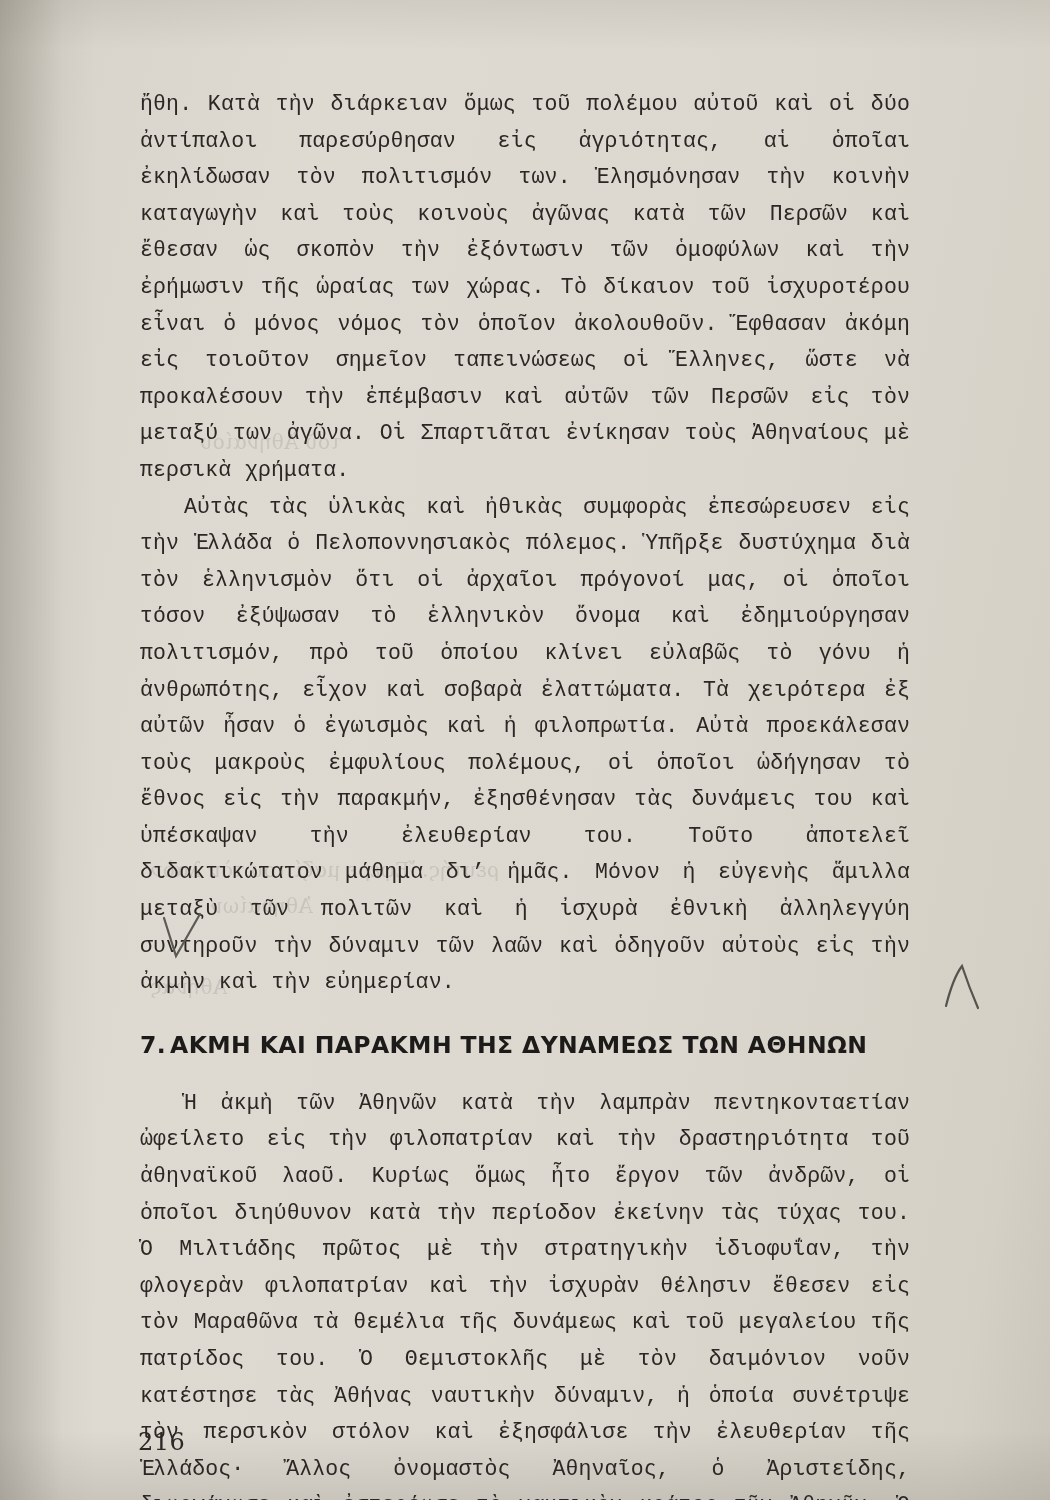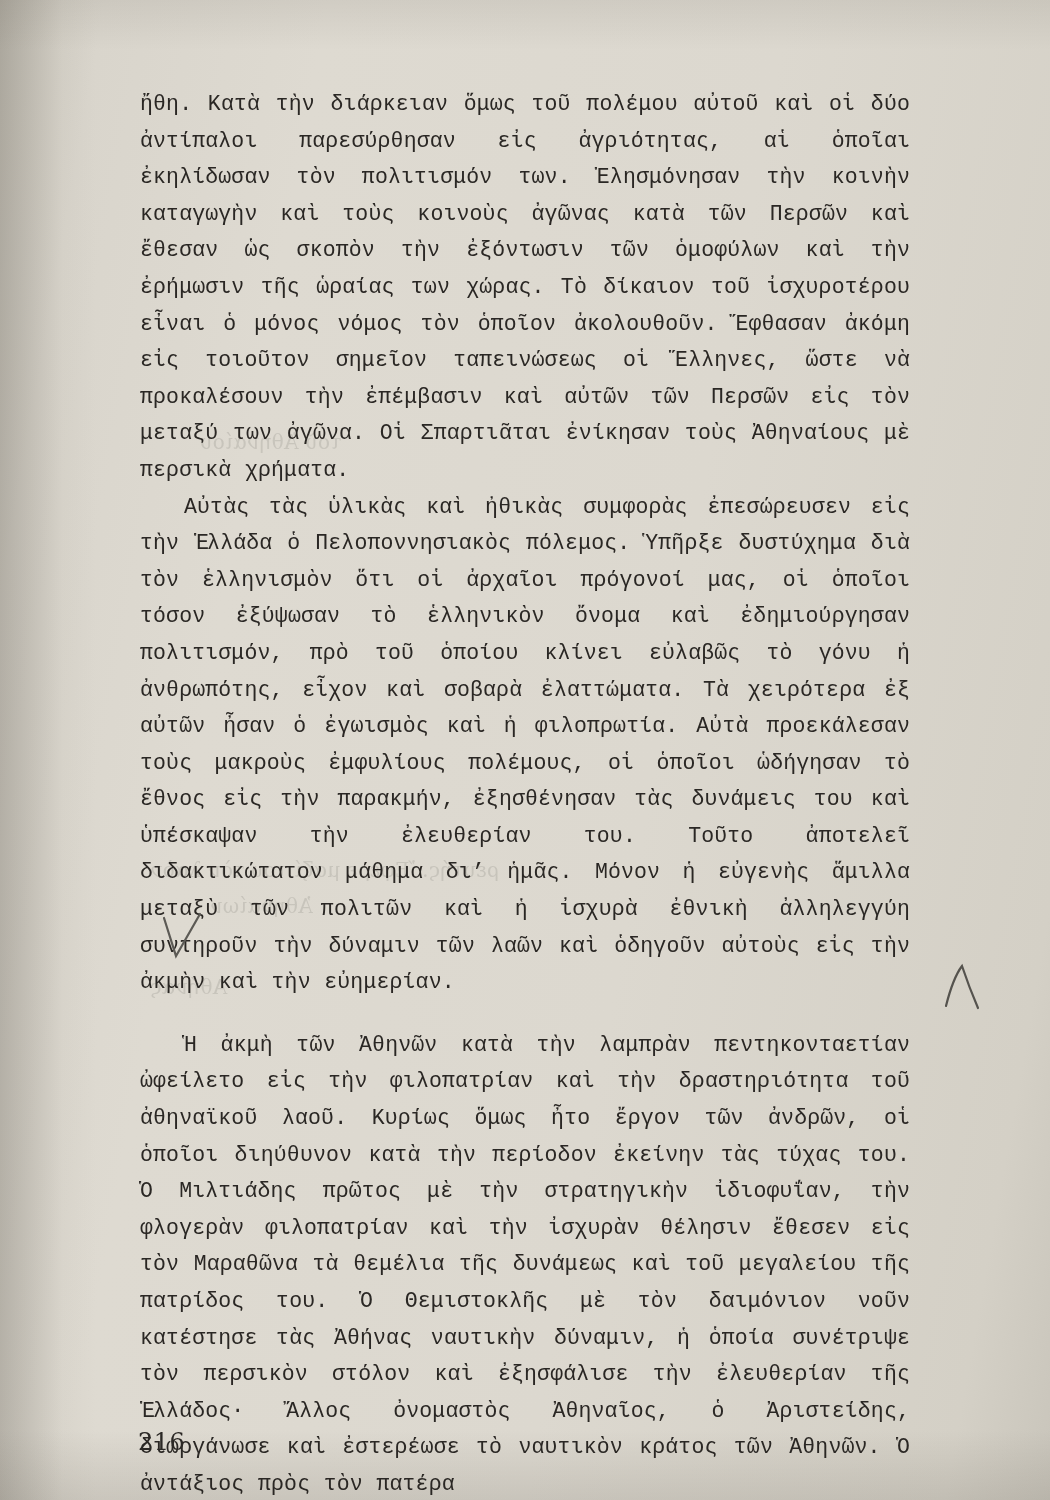--- a/index.html
+++ b/index.html
@@ -121,20 +121,23 @@
   <div class="ghost g2">ρευτής. Ἔφερε μαζί του τὸν λαὸν</div>
   <div class="ghost g3">Ἀθηναίων</div>
   <div class="ghost g4">Ἀθήνας</div>
 
   <div class="text-block">
 
     <p class="para">ἤθη. Κατὰ τὴν διάρκειαν ὅμως τοῦ πολέμου αὐτοῦ καὶ οἱ δύο ἀντίπαλοι παρεσύρθησαν εἰς ἀγριότητας, αἱ ὁποῖαι ἐκηλίδωσαν τὸν πολιτισμόν των. Ἐλησμόνησαν τὴν κοινὴν καταγωγὴν καὶ τοὺς κοινοὺς ἀγῶνας κατὰ τῶν Περσῶν καὶ ἔθεσαν ὡς σκοπὸν τὴν ἐξόντωσιν τῶν ὁμοφύλων καὶ τὴν ἐρήμωσιν τῆς ὡραίας των χώρας. Τὸ δίκαιον τοῦ ἰσχυροτέρου εἶναι ὁ μόνος νόμος τὸν ὁποῖον ἀκολουθοῦν. Ἔφθασαν ἀκόμη εἰς τοιοῦτον σημεῖον ταπεινώσεως οἱ Ἕλληνες, ὥστε νὰ προκαλέσουν τὴν ἐπέμβασιν καὶ αὐτῶν τῶν Περσῶν εἰς τὸν μεταξύ των ἀγῶνα. Οἱ Σπαρτιᾶται ἐνίκησαν τοὺς Ἀθηναίους μὲ περσικὰ χρήματα.</p>
 
     <p class="para indent">Αὐτὰς τὰς ὑλικὰς καὶ ἠθικὰς συμφορὰς ἐπεσώρευσεν εἰς τὴν Ἑλλάδα ὁ Πελοποννησιακὸς πόλεμος. Ὑπῆρξε δυστύχημα διὰ τὸν ἑλληνισμὸν ὅτι οἱ ἀρχαῖοι πρόγονοί μας, οἱ ὁποῖοι τόσον ἐξύψωσαν τὸ ἑλληνικὸν ὄνομα καὶ ἐδημιούργησαν πολιτισμόν, πρὸ τοῦ ὁποίου κλίνει εὐλαβῶς τὸ γόνυ ἡ ἀνθρωπότης, εἶχον καὶ σοβαρὰ ἐλαττώματα. Τὰ χειρότερα ἐξ αὐτῶν ἦσαν ὁ ἐγωισμὸς καὶ ἡ φιλοπρωτία. Αὐτὰ προεκάλεσαν τοὺς μακροὺς ἐμφυλίους πολέμους, οἱ ὁποῖοι ὡδήγησαν τὸ ἔθνος εἰς τὴν παρακμήν, ἐξησθένησαν τὰς δυνάμεις του καὶ ὑπέσκαψαν τὴν ἐλευθερίαν του. Τοῦτο ἀποτελεῖ διδακτικώτατον μάθημα δι’ ἡμᾶς. Μόνον ἡ εὐγενὴς ἅμιλλα μεταξὺ τῶν πολιτῶν καὶ ἡ ἰσχυρὰ ἐθνικὴ ἀλληλεγγύη συντηροῦν τὴν δύναμιν τῶν λαῶν καὶ ὁδηγοῦν αὐτοὺς εἰς τὴν ἀκμὴν καὶ τὴν εὐημερίαν.</p>
 
+    <div class="heading">
+      <span class="num">7.</span><span>ΑΚΜΗ ΚΑΙ ΠΑΡΑΚΜΗ ΤΗΣ ΔΥΝΑΜΕΩΣ ΤΩΝ ΑΘΗΝΩΝ</span>
+    </div>
 
     <p class="para indent after-heading">Ἡ ἀκμὴ τῶν Ἀθηνῶν κατὰ τὴν λαμπρὰν πεντηκονταετίαν ὠφείλετο εἰς τὴν φιλοπατρίαν καὶ τὴν δραστηριότητα τοῦ ἀθηναϊκοῦ λαοῦ. Κυρίως ὅμως ἦτο ἔργον τῶν ἀνδρῶν, οἱ ὁποῖοι διηύθυνον κατὰ τὴν περίοδον ἐκείνην τὰς τύχας του. Ὁ Μιλτιάδης πρῶτος μὲ τὴν στρατηγικὴν ἰδιοφυΐαν, τὴν φλογερὰν φιλοπατρίαν καὶ τὴν ἰσχυρὰν θέλησιν ἔθεσεν εἰς τὸν Μαραθῶνα τὰ θεμέλια τῆς δυνάμεως καὶ τοῦ μεγαλείου τῆς πατρίδος του. Ὁ Θεμιστοκλῆς μὲ τὸν δαιμόνιον νοῦν κατέστησε τὰς Ἀθήνας ναυτικὴν δύναμιν, ἡ ὁποία συνέτριψε τὸν περσικὸν στόλον καὶ ἐξησφάλισε τὴν ἐλευθερίαν τῆς Ἑλλάδος· Ἄλλος ὀνομαστὸς Ἀθηναῖος, ὁ Ἀριστείδης, διωργάνωσε καὶ ἐστερέωσε τὸ ναυτικὸν κράτος τῶν Ἀθηνῶν. Ὁ ἀντάξιος πρὸς τὸν πατέρα</p>
   </div>
 
   <div class="pencil" style="left:160px; top:912px;">
     <svg width="46" height="50" viewBox="0 0 46 50">
       <path d="M4 6 L16 44 L40 2" fill="none" stroke="#5c5a55" stroke-width="2.2" stroke-linecap="round"></path>
     </svg>
   </div>
 

